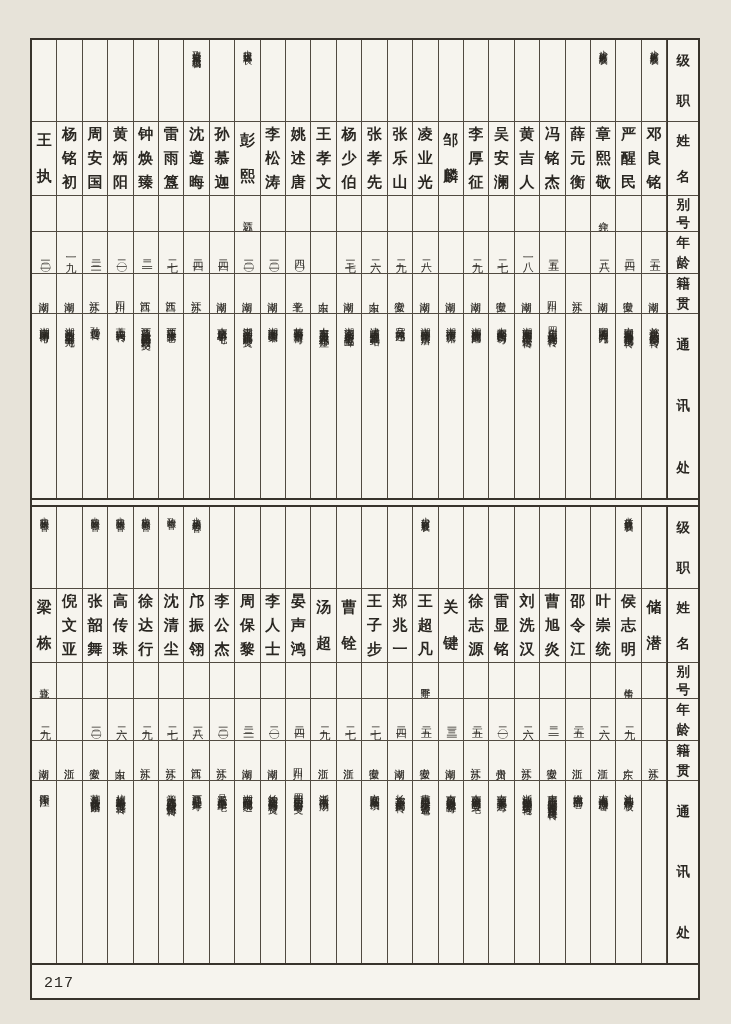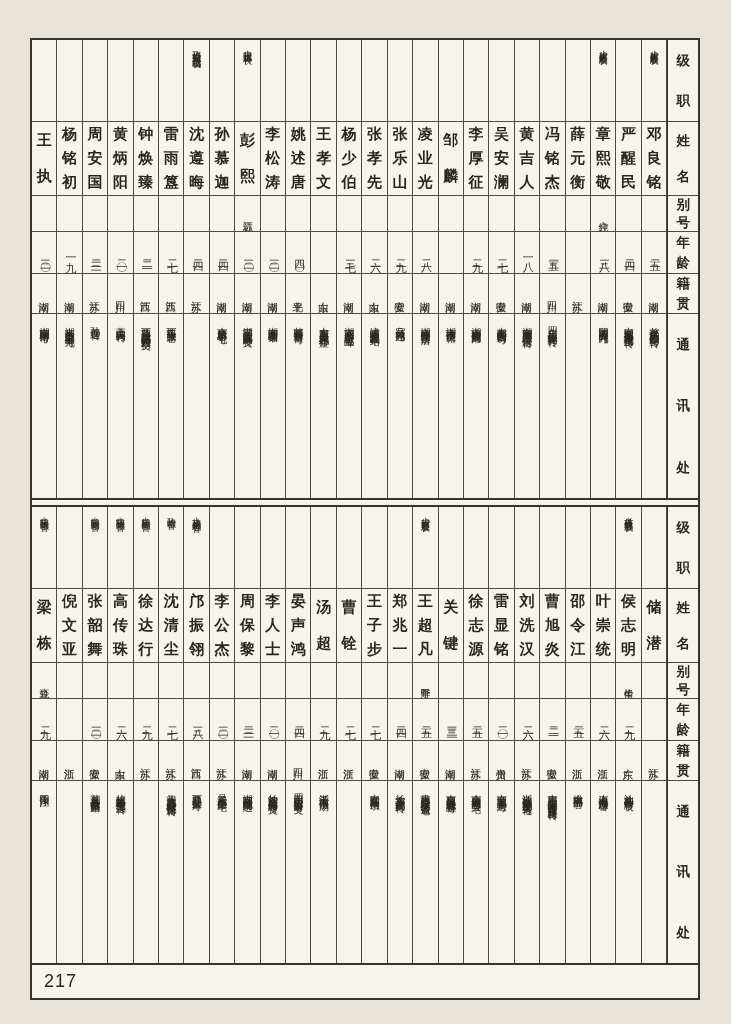--- a/index.html
+++ b/index.html
@@ -64,22 +64,22 @@
   .hlabel {
     display: flex; flex-direction: column;
     justify-content: space-around; align-items: center;
     height: 100%; width: 100%;
     font-size: 13.5px; font-weight: 700;
     font-family: "DejaVu Serif", serif;
     line-height: 1;
   }
   .pageno {
     position: absolute; left: 12px; bottom: 6px;
-    font-size: 18px; letter-spacing: 1px;
-    font-family: Liberation Sans, sans-serif;
+    font-size: 15px; letter-spacing: 1px;
+    font-family: Liberation Mono, monospace;
   }
 </style>
 </head>
 <body>
 
 <div class="sheet">
   <div class="band" id="band-1">
       <div class="col">
         <div class="cell r-rank"></div>
         <div class="cell r-name">

